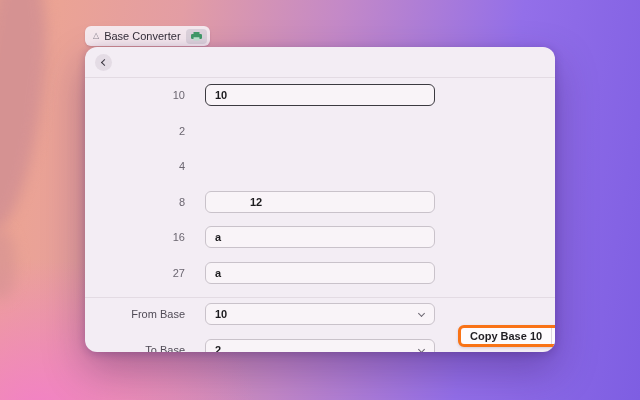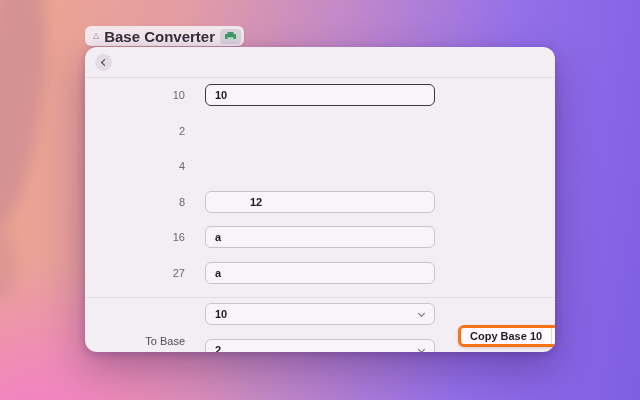--- a/index.html
+++ b/index.html
@@ -20,21 +20,21 @@
            border-radius:50% 50% 45% 55% / 40% 55% 50% 50%; }
 
   
   .tab {
     position:absolute; left:85px; top:26px; height:20px;
     display:flex; align-items:center; gap:5px;
     background:rgba(246,239,244,0.93); border-radius:6px;
     padding:0 3px 0 8px; box-shadow:0 1px 2px rgba(80,40,90,0.18);
   }
   .tab-app-icon { font-size:8px; color:#8d8792; line-height:1; }
-  .tab-title { font-size:15px; font-weight:700; color:#332e38; white-space:nowrap;text-align:center; }
+  .tab-title { font-size:11px; font-weight:400; color:#332e38; white-space:nowrap;text-align:center; }
   .tab-print-btn {
     width:21px; height:15px; border-radius:4px; background:#ddd3dc;
     display:flex; align-items:center; justify-content:center; cursor:pointer;
   }
 
   
   .window {
     position:absolute; left:85px; top:47px; width:470px; height:305px;
     background:#f3edf4; border-radius:12px; overflow:hidden;
     box-shadow:0 18px 40px rgba(55,20,90,0.35), 0 2px 8px rgba(55,20,90,0.25);
@@ -126,26 +126,27 @@
     <input class="field" style="top: 144px; padding-left: 44px;" value="12">
 
     <div class="row-label" style="top:179px">16</div>
     <input class="field" style="top: 179px;" value="a">
 
     <div class="row-label" style="top:215px">27</div>
     <input class="field" style="top: 215px;" value="a">
 
     <div class="hdiv" style="top:250px"></div>
 
+    <div class="row-label strong" style="top:256px">From Base</div>
     <div class="select" style="top:256px">
       <span>10</span>
       <span class="chev-down"></span>
     </div>
 
-    <div class="row-label strong" style="top:283px">To Base</div>
+    <div class="row-label strong" style="top:292px">To Base</div>
     <div class="select" style="top:292px">
       <span>2</span>
       <span class="chev-down"></span>
     </div>
 
     <div class="copy-btn">
       <span class="copy-label">Copy Base 10</span>
       <span class="copy-term">&gt;_</span>
     </div>
 

